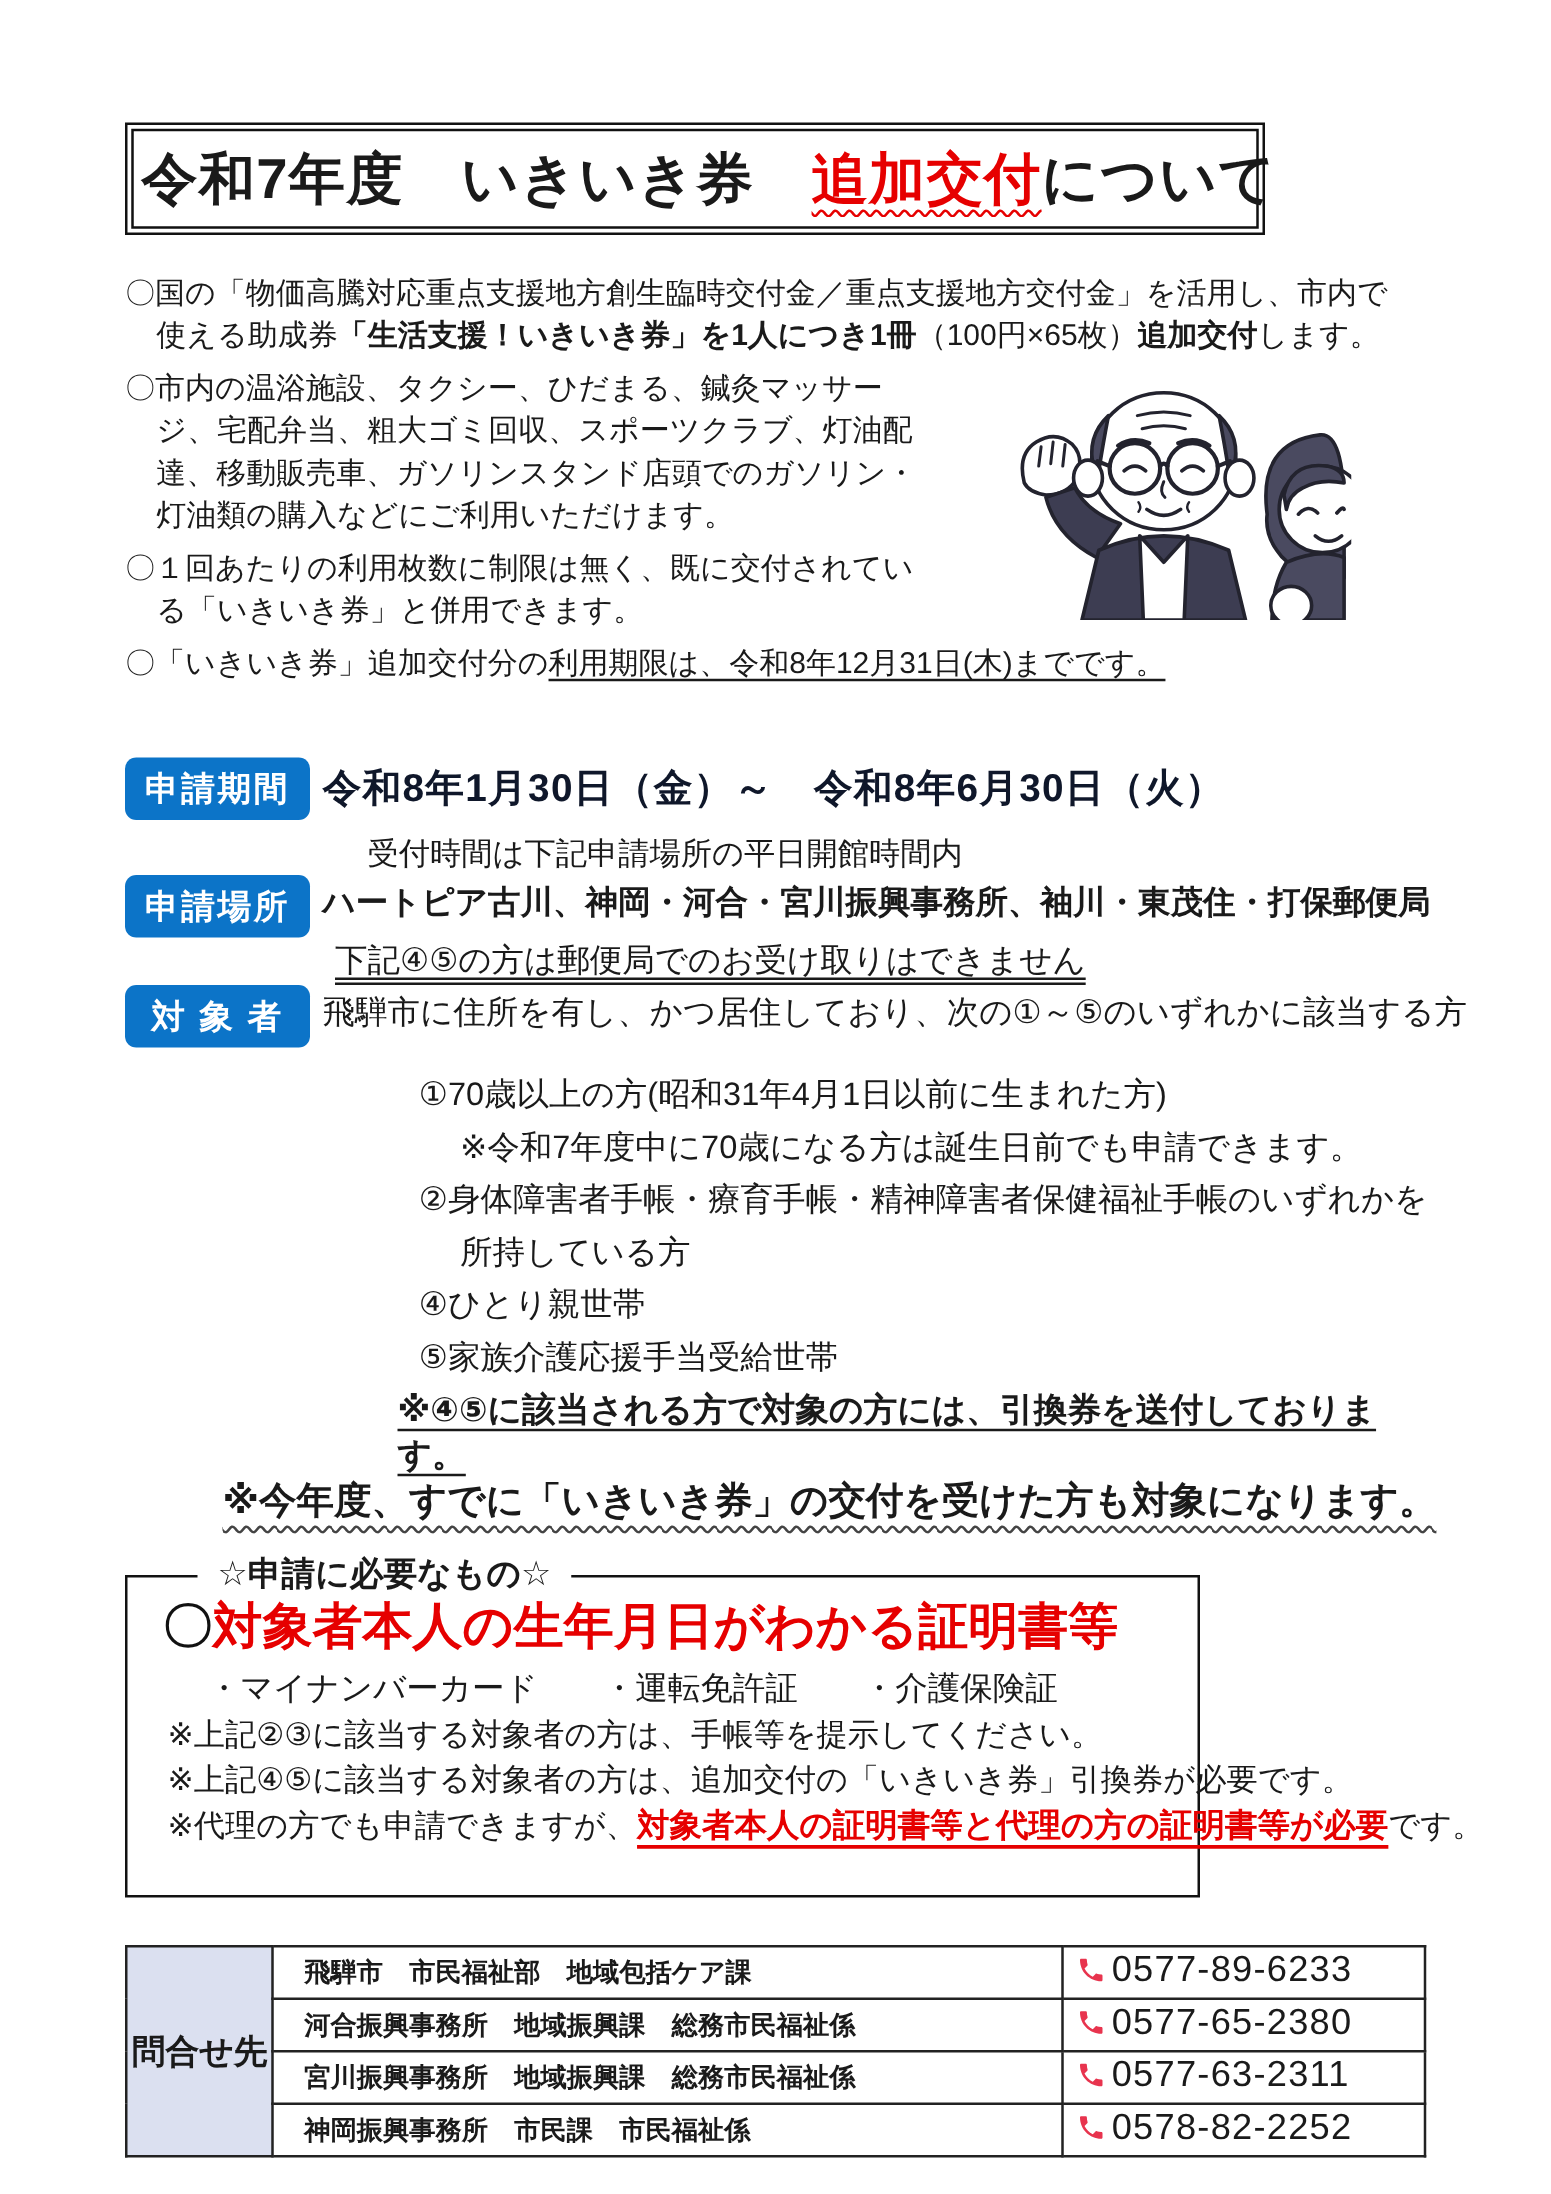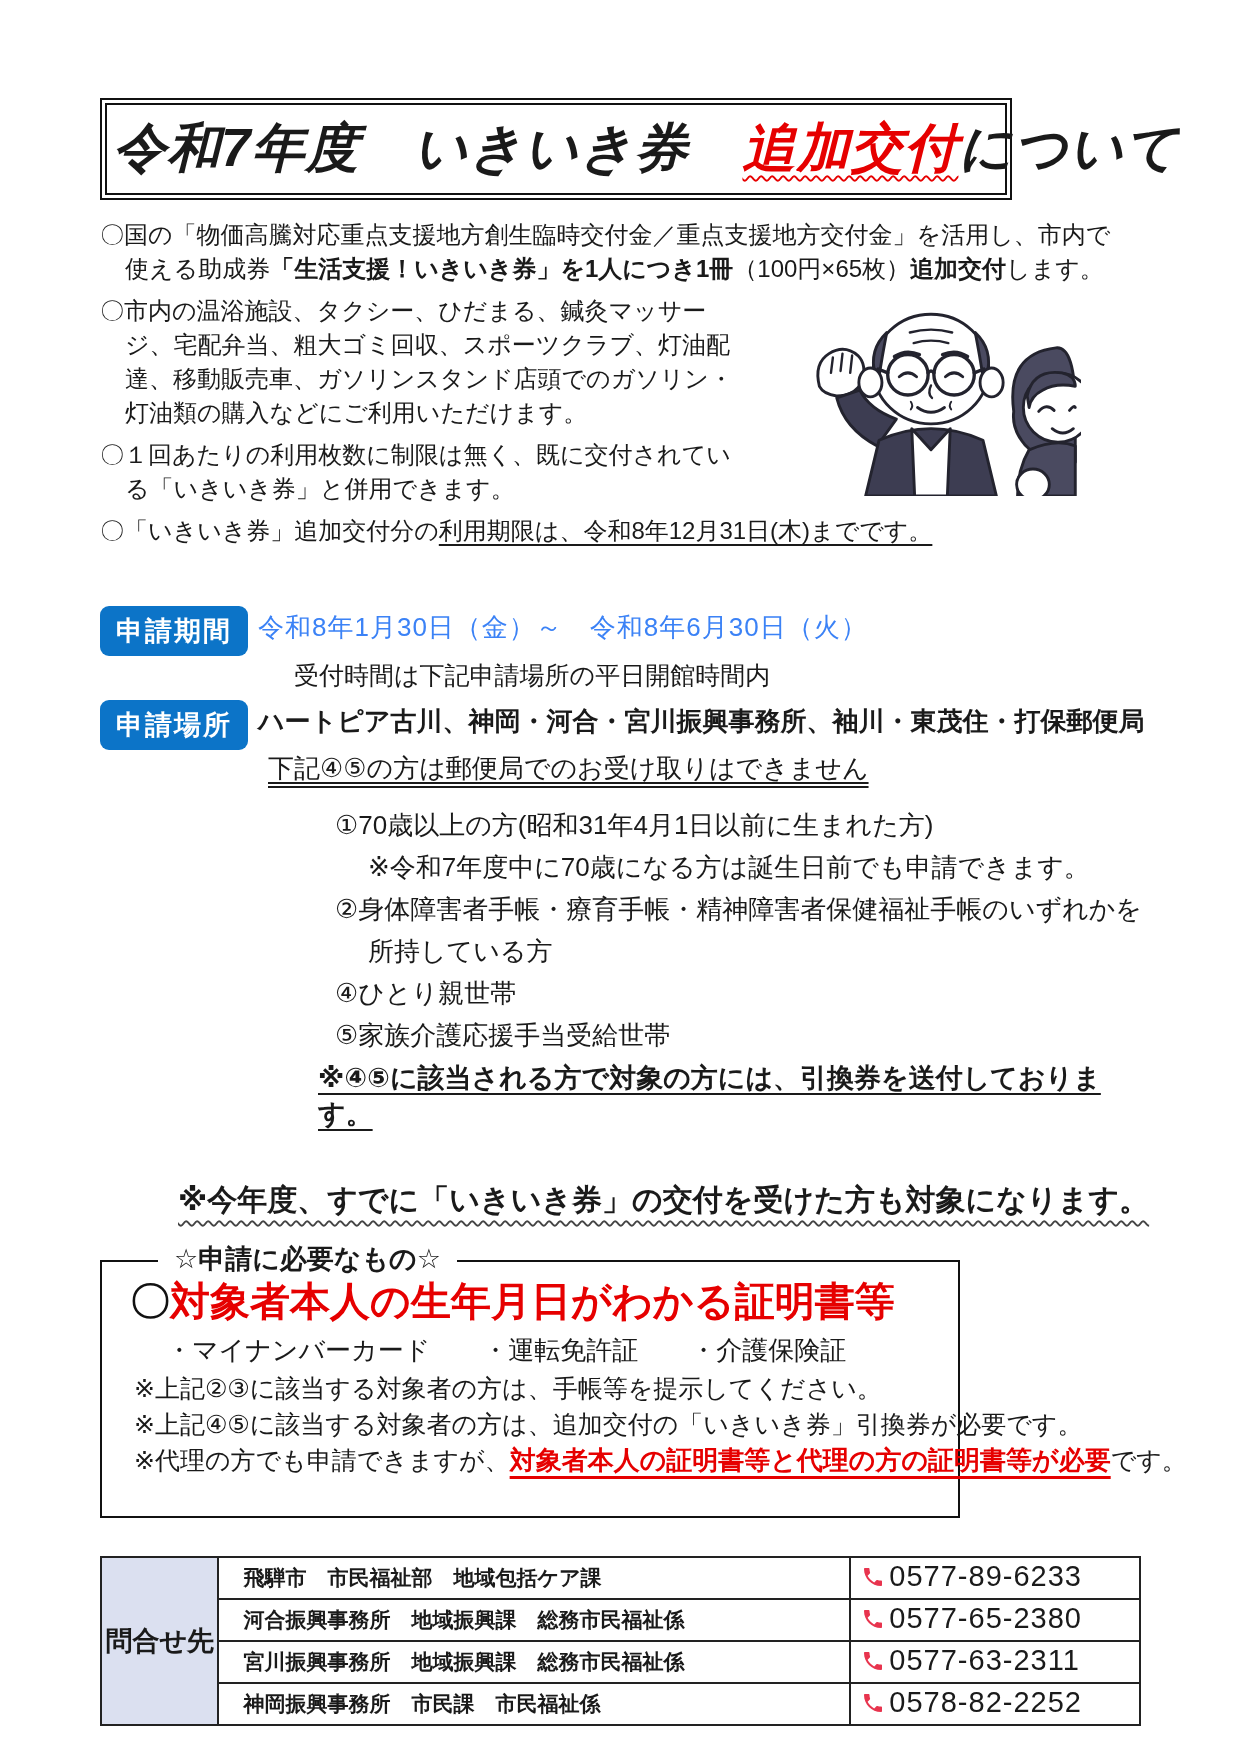--- a/index.html
+++ b/index.html
@@ -4,40 +4,40 @@
 <style>
   * { box-sizing: border-box; margin: 0; padding: 0; }
   html,body { background:#ffffff; }
   body { font-family: "Liberation Sans", "DejaVu Sans", sans-serif; color:#1a1a1a; }
   .page { position: relative; width: 1241px; height: 1755px; margin: 0 auto; background:#fff; overflow: hidden; }
   .abs { position: absolute; }
 
   
   .title-box { top: 98px; left: 100px; width: 912px; border: 2px solid #111; padding: 3px; background:#fff; }
   .title-inner { border: 2px solid #111; padding: 8px 6px; text-align: center; }
-  .title-text { font-size: 53px; font-weight: bold; letter-spacing: 1px; white-space: nowrap; font-style: italic; }
+  .title-text { font-size: 45px; font-weight: bold; letter-spacing: 1px; white-space: nowrap; }
   .title-red { color: #e60000; text-decoration: underline; text-decoration-style: wavy; text-decoration-color:#e60000; text-decoration-thickness: 2px; text-underline-offset: 9px; }
 
   
   .intro { top: 218px; left: 100px; width: 1046px; font-size: 24px; line-height: 34px; }
   .intro p { margin: 0 0 8px 0; padding-left: 25px; text-indent: -25px; }
   .intro b { font-weight: bold; }
   .u-solid { text-decoration: underline; text-decoration-thickness: 2px; text-underline-offset: 5px; }
   .illustration { float: right; width: 385px; height: 202px; margin: 0 0 6px 14px; }
   .illustration svg { display:block; margin-left: 20px; }
 
   
   .sec-row { display: flex; align-items: flex-start; }
   .blue-label { flex: 0 0 148px; height: 50px; background: #0c74c8; border-radius: 9px;
                 color: #fff; font-size: 27px; font-weight: bold; text-align: center; line-height: 50px;
                 letter-spacing: 2px; }
   .sec-content { margin-left: 10px; padding-top: 4px; }
 
   .row-period { top: 606px; left: 100px; width: 1046px; }
-  .period-dates { color: #3b82f6; font-size: 26px; font-weight: normal; letter-spacing: 1px; white-space: nowrap; }
+  .period-dates { color: #0f172a; font-size: 31px; font-weight: bold; letter-spacing: 1px; white-space: nowrap; }
   .period-note { font-size: 25px; margin: 14px 0 0 36px; }
 
   .row-place { top: 700px; left: 100px; width: 1046px; }
   .place-line1 { font-size: 26px; font-weight: bold; white-space: nowrap; }
   .place-line2 { font-size: 26px; margin: 12px 0 0 10px; text-decoration: underline; text-decoration-style: double; text-underline-offset: 5px; display: inline-block; }
 
   .row-target { top: 788px; left: 100px; width: 1046px; }
   .target-intro { font-size: 26px; white-space: nowrap; }
   .target-list { margin-top: 16px; font-size: 26px; }
   .t-item { padding-left: 235px; line-height: 42px; white-space: nowrap; }
@@ -141,20 +141,26 @@
 
   <div class="abs sec-row row-place">
     <div class="blue-label">申請場所</div>
     <div class="sec-content">
       <div class="place-line1">ハートピア古川、神岡・河合・宮川振興事務所、袖川・東茂住・打保郵便局</div>
       <div class="place-line2">下記④⑤の方は郵便局でのお受け取りはできません</div>
     </div>
   </div>
 
   <div class="abs row-target">
+    <div class="sec-row">
+      <div class="blue-label">対 象 者</div>
+      <div class="sec-content">
+        <div class="target-intro">飛騨市に住所を有し、かつ居住しており、次の①～⑤のいずれかに該当する方</div>
+      </div>
+    </div>
     <div class="target-list">
       <div class="t-item">①70歳以上の方(昭和31年4月1日以前に生まれた方)</div>
       <div class="t-item ind2">※令和7年度中に70歳になる方は誕生日前でも申請できます。</div>
       <div class="t-item">②身体障害者手帳・療育手帳・精神障害者保健福祉手帳のいずれかを</div>
       <div class="t-item ind2">所持している方</div>
       <div class="t-item">④ひとり親世帯</div>
       <div class="t-item">⑤家族介護応援手当受給世帯</div>
     </div>
     <div class="voucher-note"><span>※④⑤に該当される方で対象の方には、引換券を送付しております。</span></div>
   </div>

